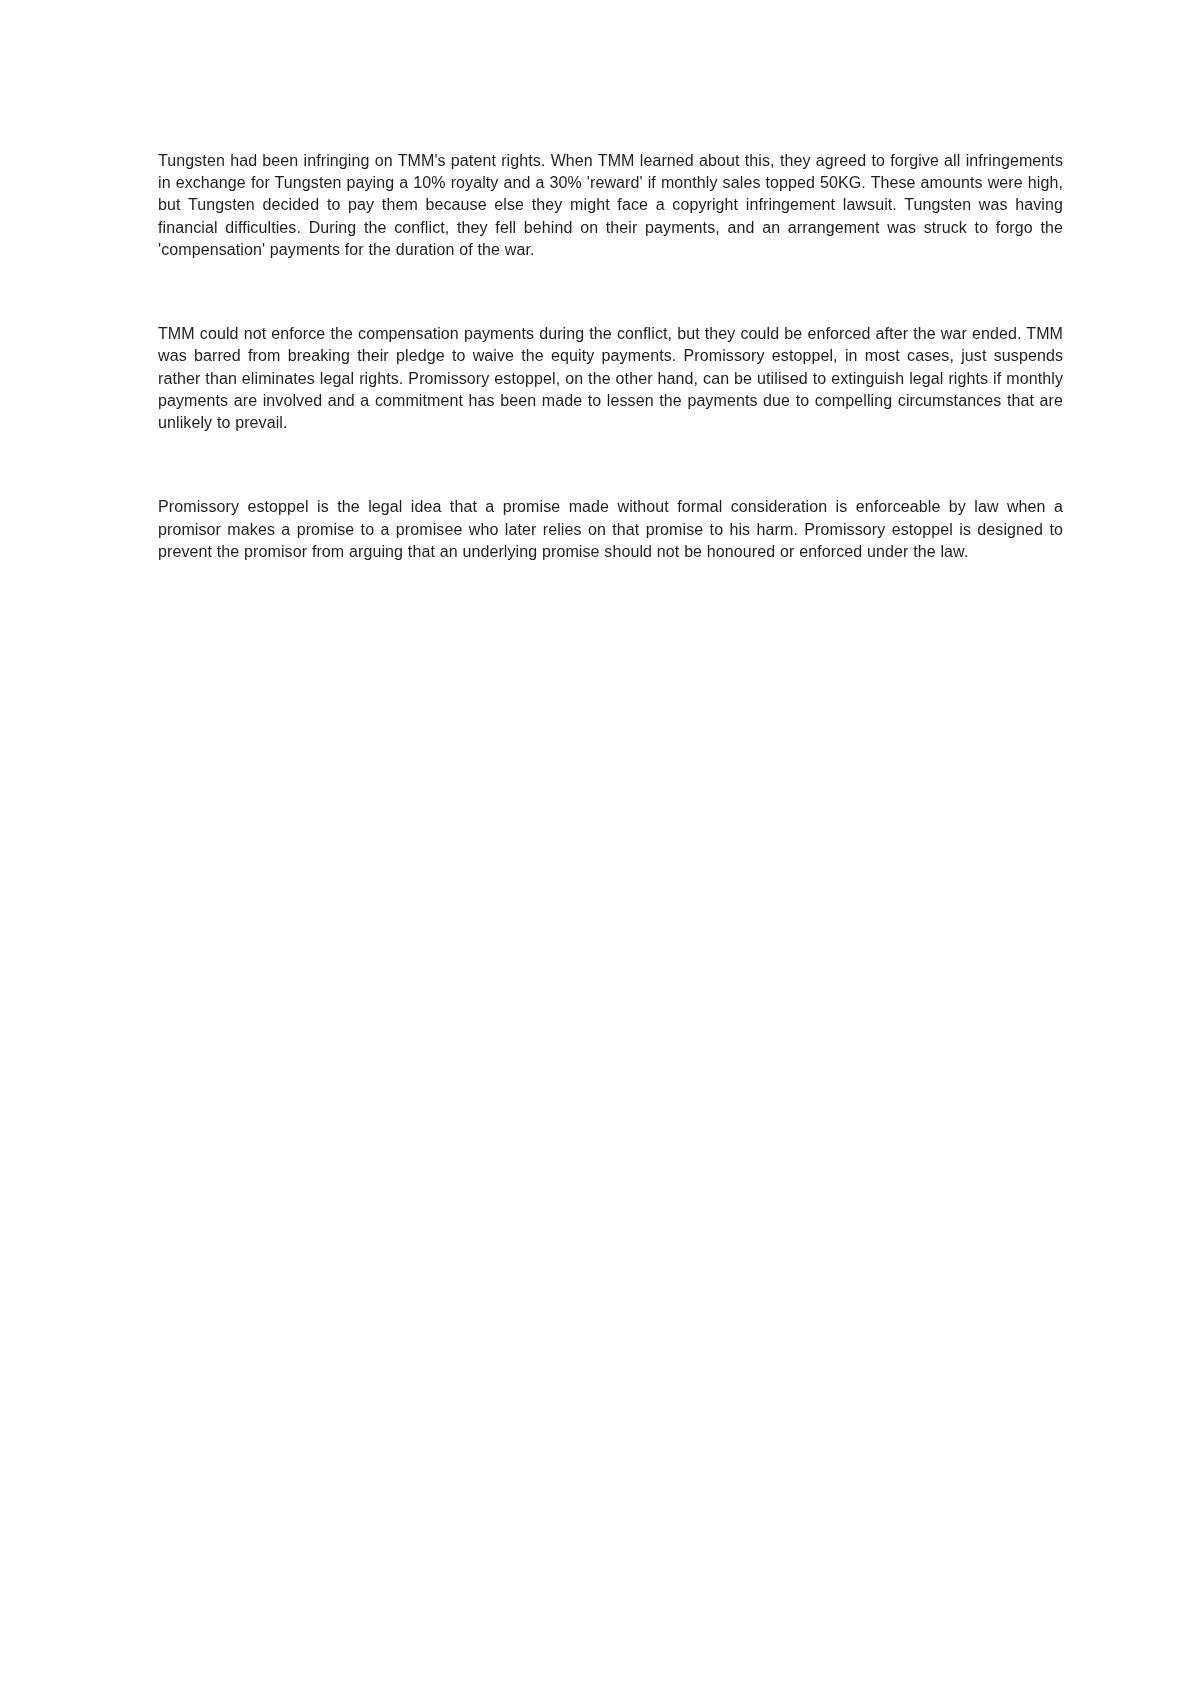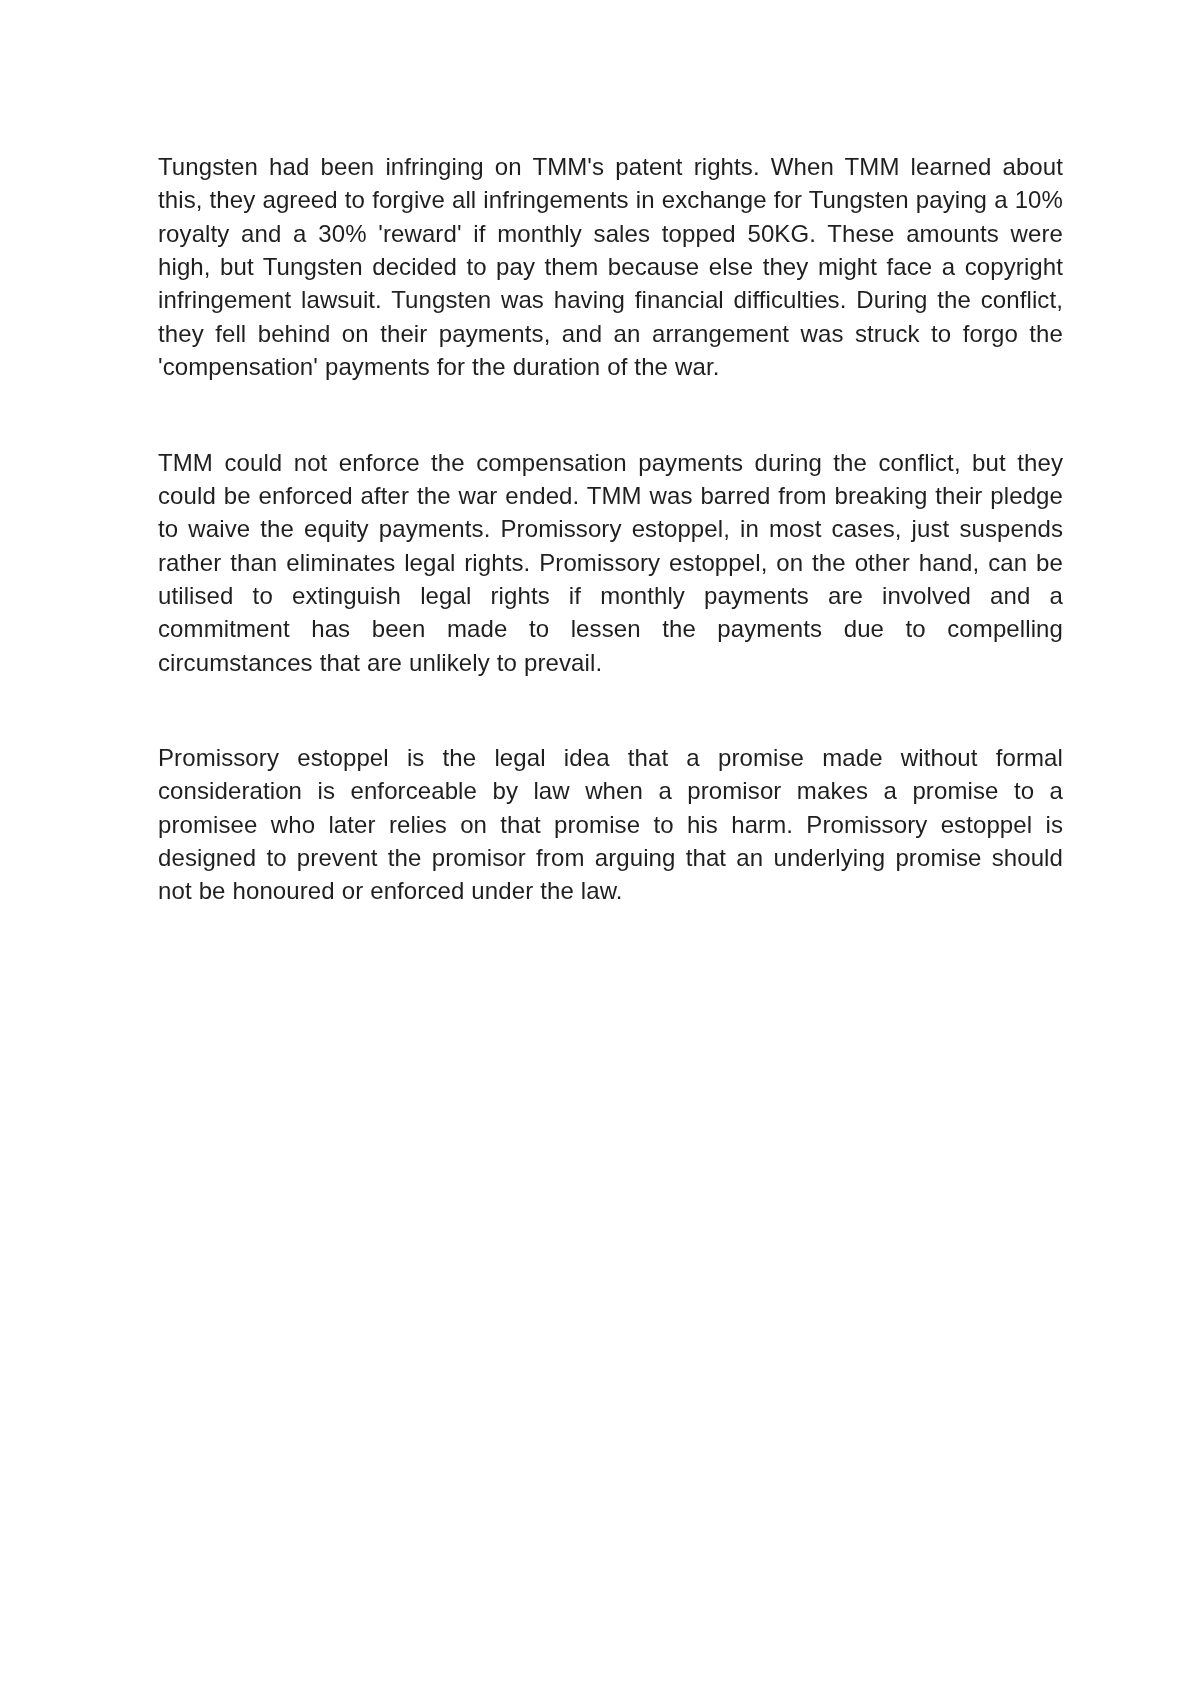--- a/index.html
+++ b/index.html
@@ -18,21 +18,21 @@
     box-sizing: border-box;
     width: 1200px;
     height: 1698px;
     background: #ffffff;
     padding: 150px 135px 0 158px;
   }
   .doc-body {
     width: 905px;
   }
   .paragraph {
-    font-size: 24px;
+    font-size: 16px;
     line-height: 1.39;
     text-align: justify;
     text-justify: inter-word;
     letter-spacing: 0.1px;
     margin: 0 0 62px 0;
     color: #1f1f1f;
     word-spacing: 0.2px;
   }
   .paragraph:last-child {
     margin-bottom: 12px;

